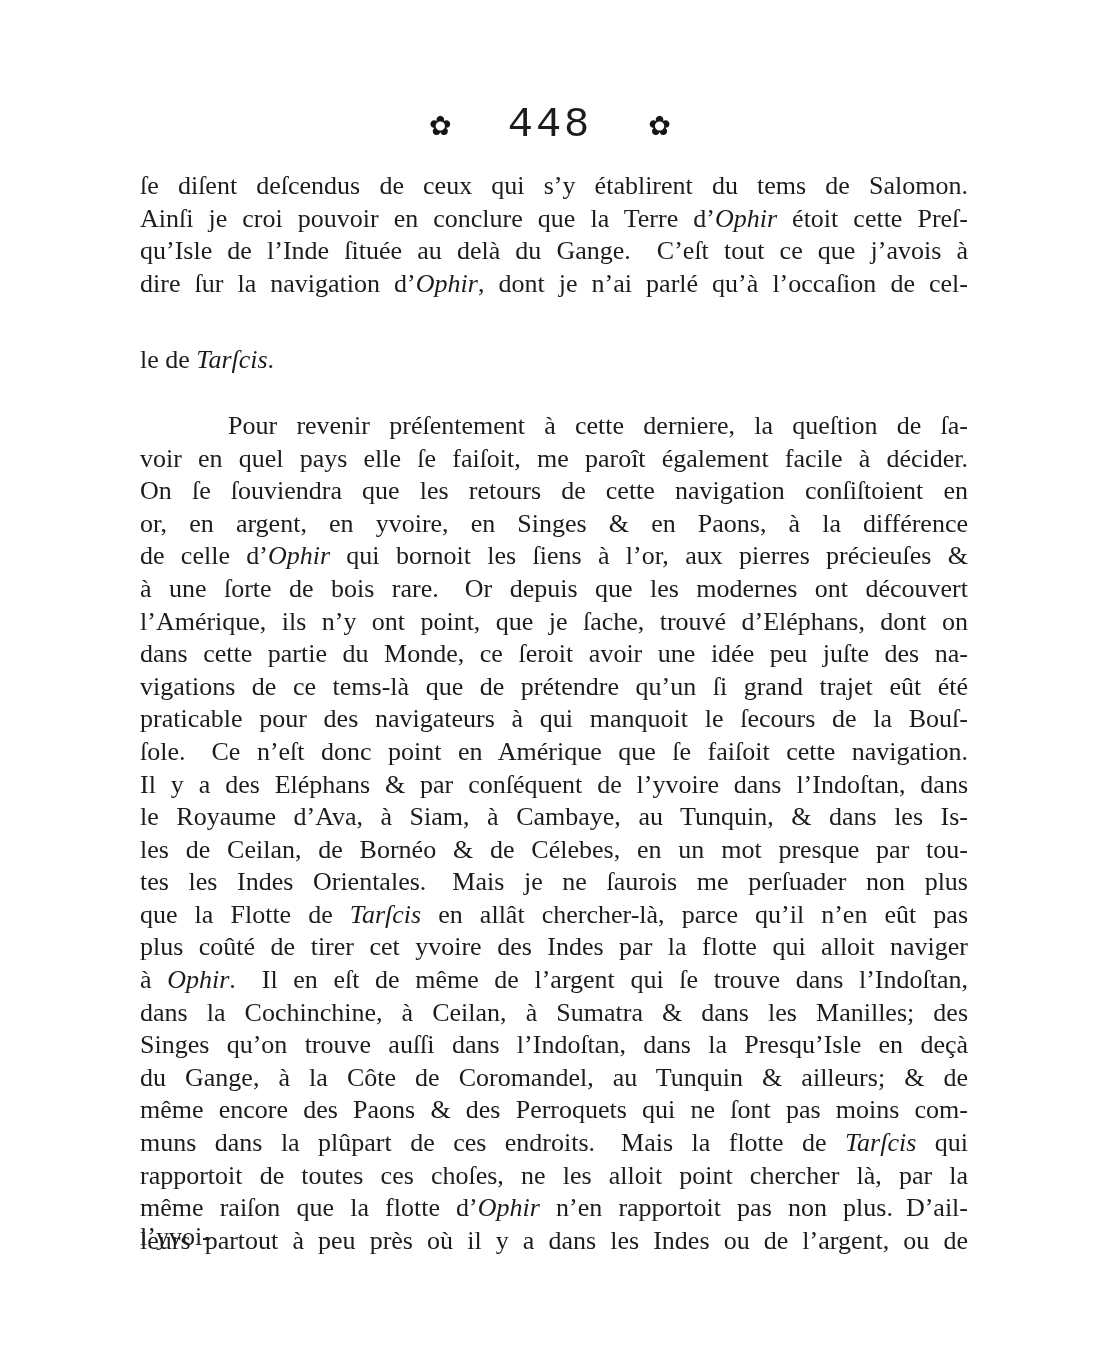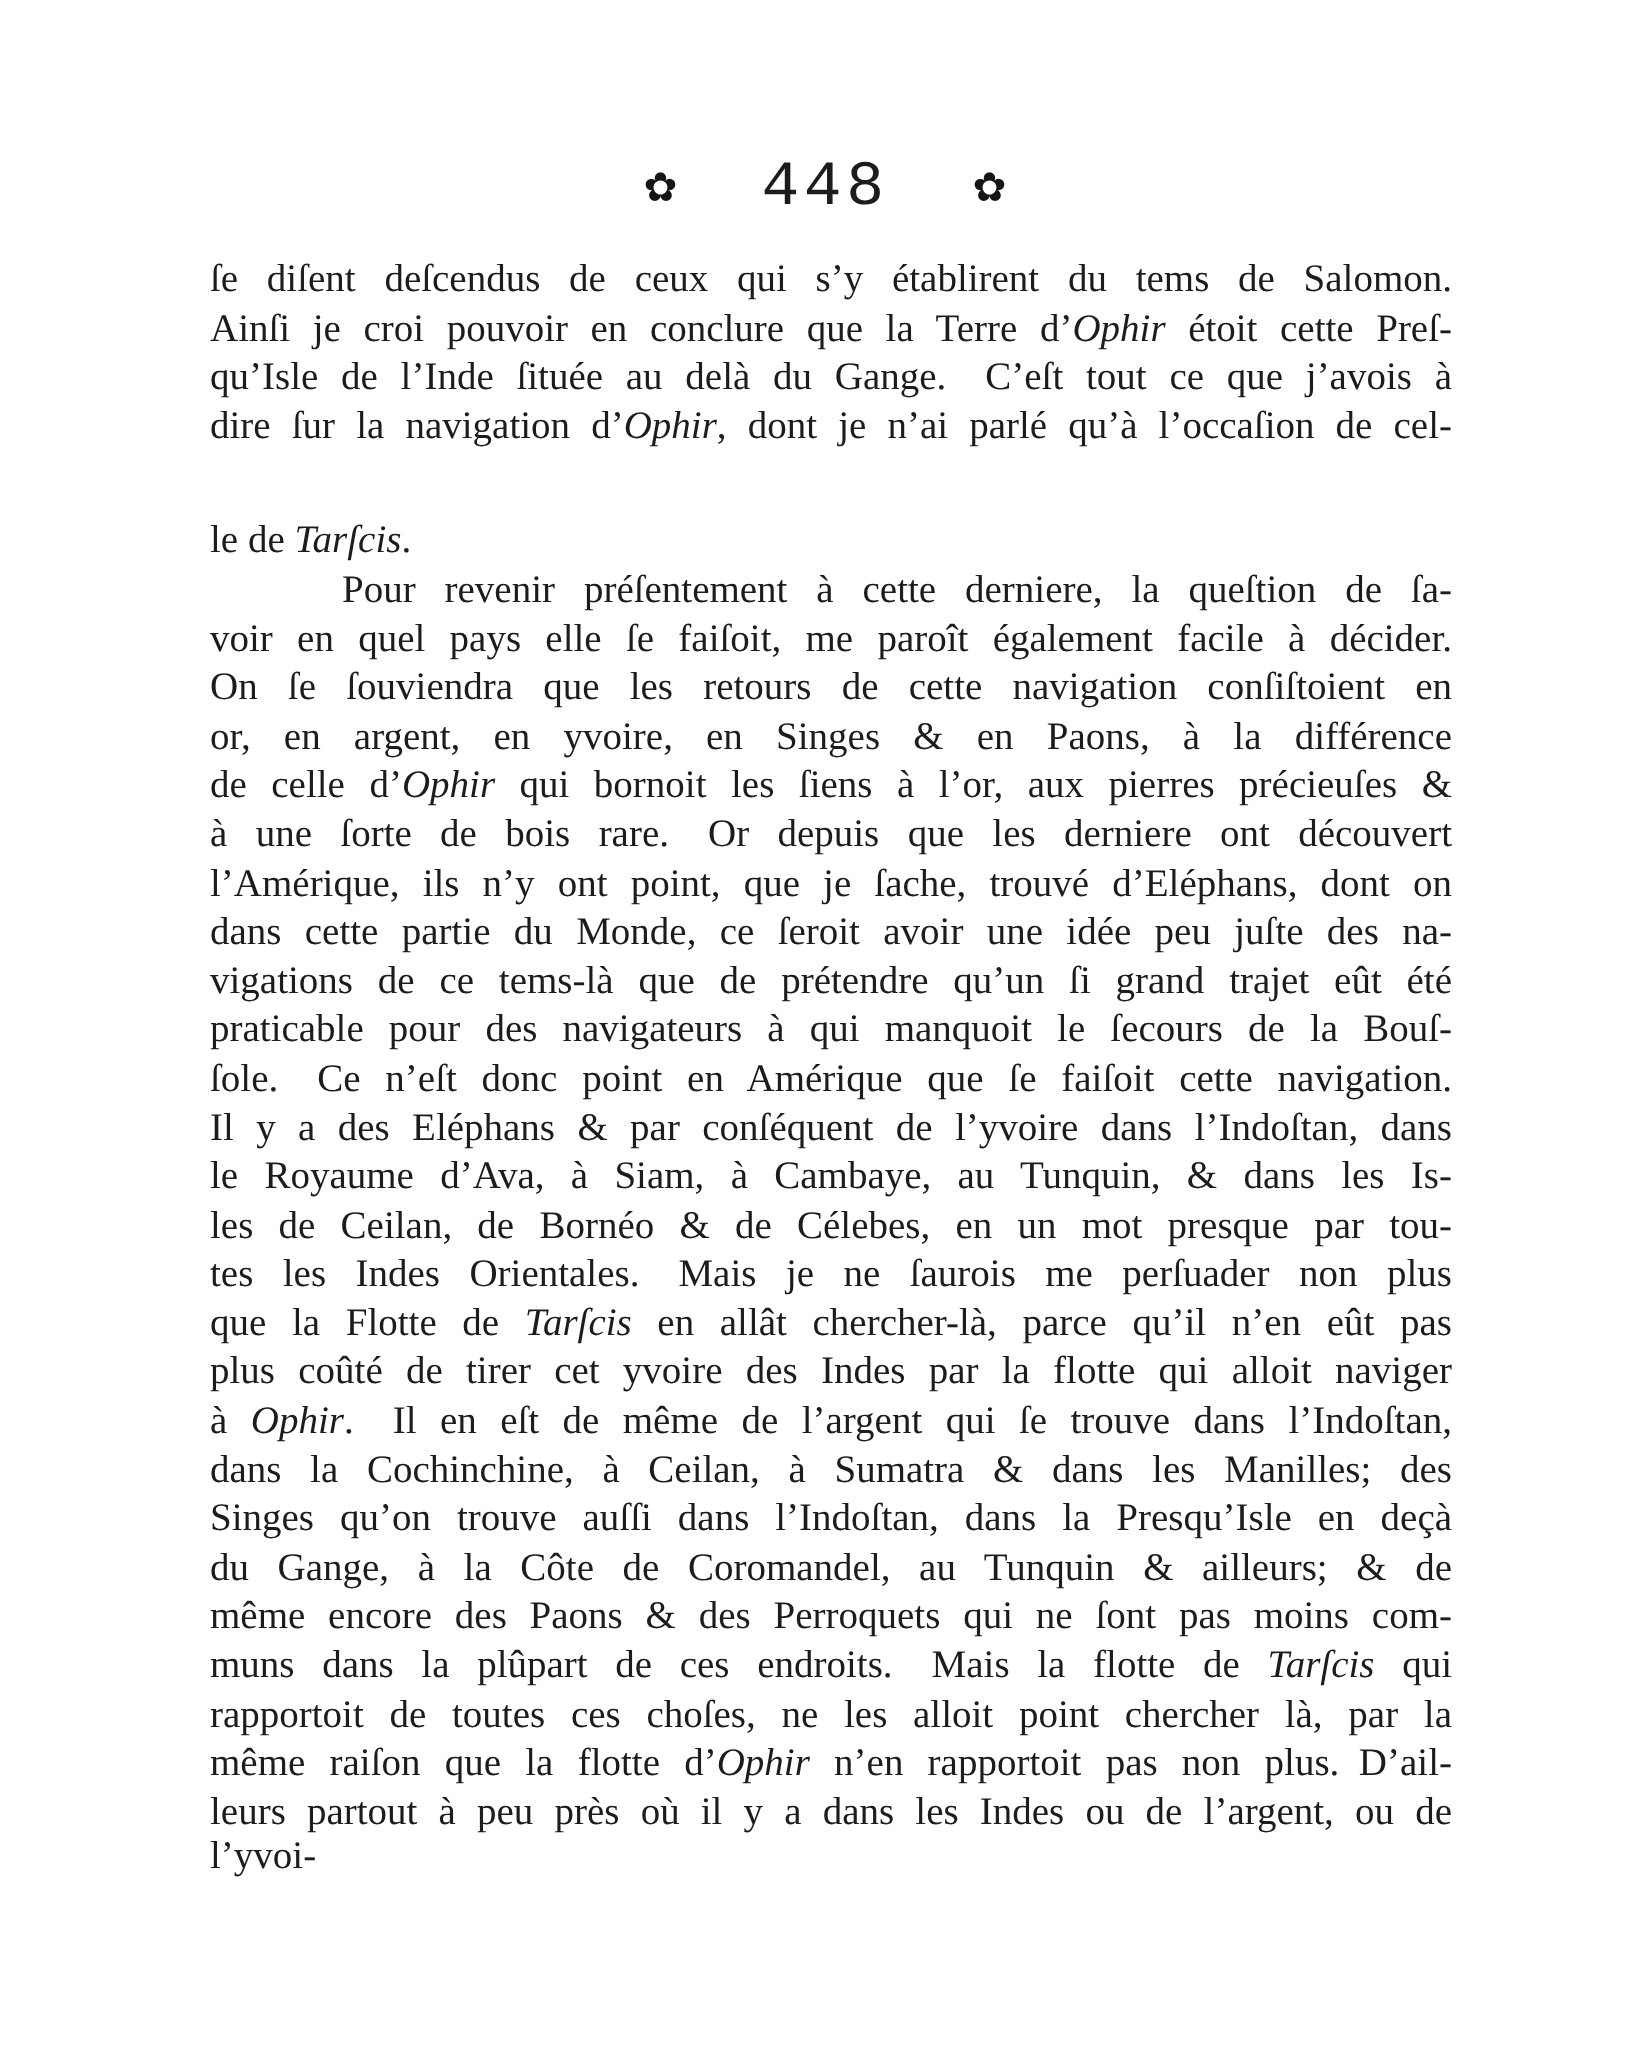--- a/index.html
+++ b/index.html
@@ -34,21 +34,21 @@
     color: #151515;
   }
   .text-block {
     position: absolute;
     top: 170px; left: 140px;
     width: 828px;
     font-size: 26px;
     line-height: 32.6px;
   }
   .paragraph { margin: 0; }
-  .paragraph + .paragraph { }
+  .paragraph + .paragraph { margin-top: 33px; }
   .line {
     text-align: justify;
     text-align-last: justify;
     min-height: 32.6px;
   }
   .line.flush-left { text-align-last: left; margin-top: 44px; }
   .line.indent { text-indent: 88px; }
   .line i { font-style: italic; }
   .catchword-row {
     position: absolute;
@@ -75,21 +75,21 @@
         <div class="line">qu’Isle de l’Inde ſituée au delà du Gange. C’eſt tout ce que j’avois à</div>
         <div class="line">dire ſur la navigation d’<i>Ophir</i>, dont je n’ai parlé qu’à l’occaſion de cel-</div>
         <div class="line flush-left">le de <i>Tarſcis</i>.</div>
       </div>
       <div class="paragraph">
         <div class="line indent">Pour revenir préſentement à cette derniere, la queſtion de ſa-</div>
         <div class="line">voir en quel pays elle ſe faiſoit, me paroît également facile à décider.</div>
         <div class="line">On ſe ſouviendra que les retours de cette navigation conſiſtoient en</div>
         <div class="line">or, en argent, en yvoire, en Singes &amp; en Paons, à la différence</div>
         <div class="line">de celle d’<i>Ophir</i> qui bornoit les ſiens à l’or, aux pierres précieuſes &amp;</div>
-        <div class="line">à une ſorte de bois rare. Or depuis que les derniere ont découvert</div>
+        <div class="line">à une ſorte de bois rare. Or depuis que les modernes ont découvert</div>
         <div class="line">l’Amérique, ils n’y ont point, que je ſache, trouvé d’Eléphans, dont on</div>
         <div class="line">dans cette partie du Monde, ce ſeroit avoir une idée peu juſte des na-</div>
         <div class="line">vigations de ce tems-là que de prétendre qu’un ſi grand trajet eût été</div>
         <div class="line">praticable pour des navigateurs à qui manquoit le ſecours de la Bouſ-</div>
         <div class="line">ſole. Ce n’eſt donc point en Amérique que ſe faiſoit cette navigation.</div>
         <div class="line">Il y a des Eléphans &amp; par conſéquent de l’yvoire dans l’Indoſtan, dans</div>
         <div class="line">le Royaume d’Ava, à Siam, à Cambaye, au Tunquin, &amp; dans les Is-</div>
         <div class="line">les de Ceilan, de Bornéo &amp; de Célebes, en un mot presque par tou-</div>
         <div class="line">tes les Indes Orientales. Mais je ne ſaurois me perſuader non plus</div>
         <div class="line">que la Flotte de <i>Tarſcis</i> en allât chercher-là, parce qu’il n’en eût pas</div>

